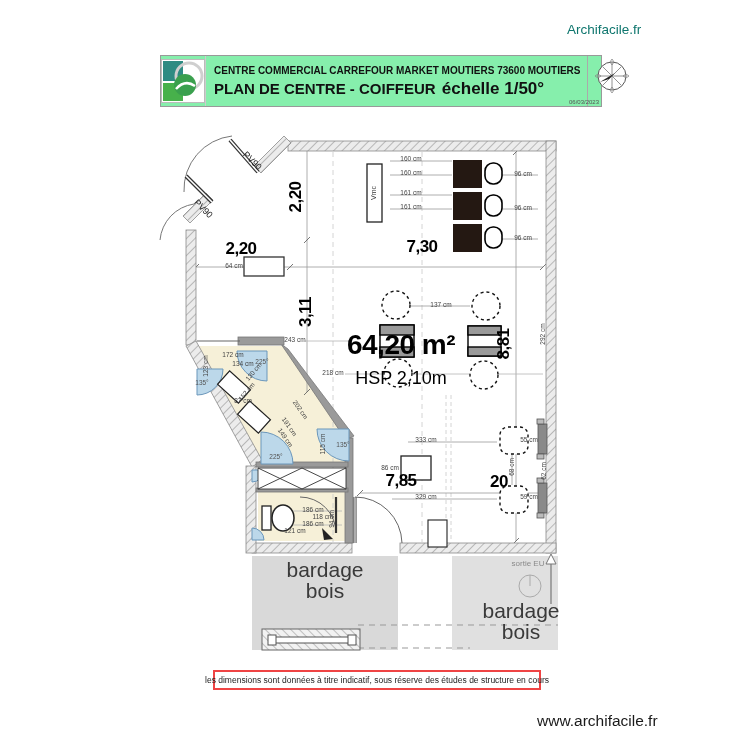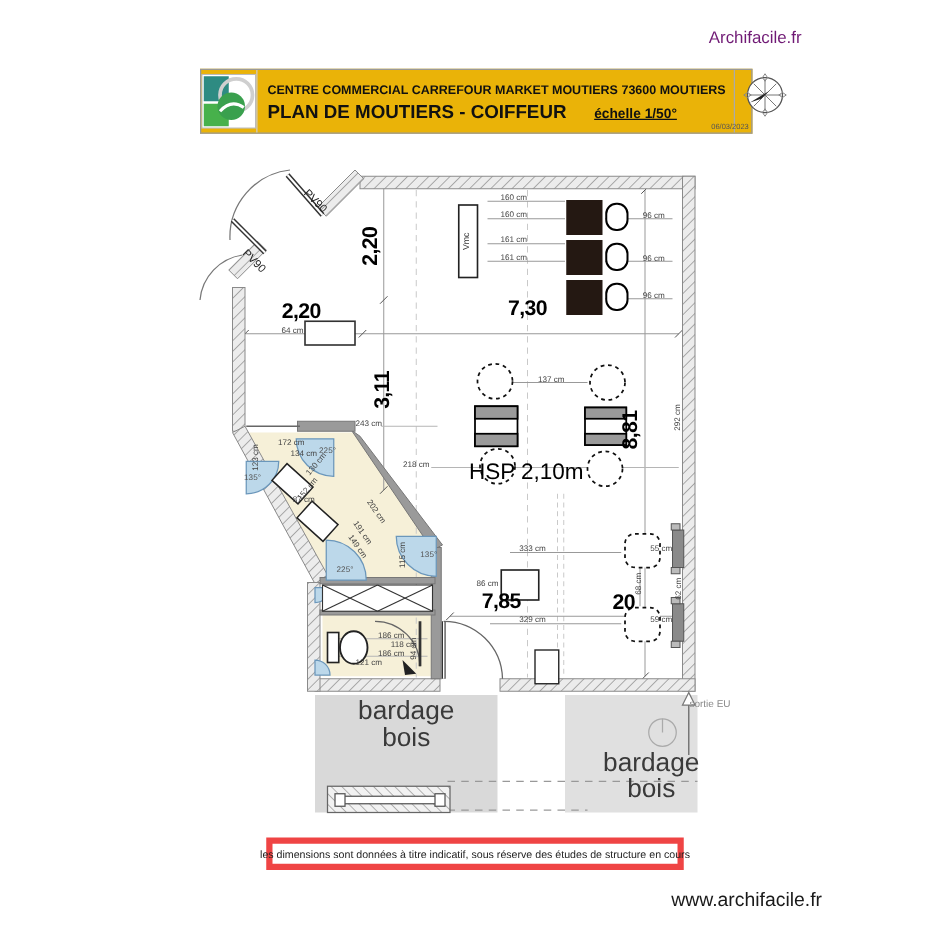--- a/index.html
+++ b/index.html
@@ -10,33 +10,33 @@
   .plan-label{position:absolute;color:#333;white-space:pre-line;text-align:center;line-height:1.02;}
   .dim-big{font-size:17px;color:#000;font-weight:600;letter-spacing:-0.5px;white-space:nowrap;}
   .dim-small{font-size:6.5px;color:#444;white-space:nowrap;}
   .angle{color:#555;}
   .door-lbl{font-size:9px;color:#222;font-weight:500;white-space:nowrap;}
   .equip-lbl{font-size:7px;color:#333;white-space:nowrap;}
   .zone-lbl{font-size:21px;color:#3a3a3a;font-weight:400;}
   .area-label{position:absolute;left:401px;top:345px;transform:translate(-50%,-50%);
       font-size:28px;font-weight:600;color:#000;white-space:nowrap;letter-spacing:-0.5px;}
   .hsp-label{position:absolute;left:401px;top:378px;transform:translate(-50%,-50%);
-      font-size:18px;font-weight:500;color:#000;white-space:nowrap;margin-left:20px;}
+      font-size:18px;font-weight:500;color:#000;white-space:nowrap;}
   
   #banner{position:absolute;left:160px;top:55px;width:440px;height:50px;border:1px solid #999;
-      background:#eab308;display:flex;align-items:stretch;}
+      background:#86efac;display:flex;align-items:stretch;}
   #logo-box{width:48px;border-right:1px solid #ccc;display:flex;align-items:center;justify-content:center;}
   #title-box{flex:1;padding:4px 6px 2px 8px;display:flex;flex-direction:column;justify-content:center;}
   #title-line1{font-size:10px;font-weight:bold;color:#111;white-space:nowrap;}
   #title-line2{font-size:15px;font-weight:bold;color:#111;white-space:nowrap;margin-top:3px;}
-  #title-line2 .scale{font-size:11px;margin-left:18px;text-decoration:underline;}
+  #title-line2 .scale{font-size:17px;margin-left:2px;}
   #compass-box{width:48px;border-left:1px solid #aaa;position:relative;}
   #banner-date{position:absolute;bottom:1px;right:2px;font-size:6px;color:#555;}
-  #brand-top{position:absolute;left:567px;top:22px;font-size:13.5px;color:#701a75;}
-  #footer-note{position:absolute;left:213px;top:670px;width:324px;height:16px;border:5px solid #ef4444;
+  #brand-top{position:absolute;left:567px;top:22px;font-size:13.5px;color:#0f766e;}
+  #footer-note{position:absolute;left:213px;top:670px;width:324px;height:16px;border:2px solid #ef4444;
       font-size:8.5px;color:#222;display:flex;align-items:center;justify-content:center;white-space:nowrap;}
   #website{position:absolute;left:537px;top:712px;font-size:15.5px;color:#1a1a1a;}
 </style>
 </head>
 <body>
 
 <div id="stage">
 
   <svg id="plan-svg" width="750" height="750" viewBox="0 0 750 750">
     <defs>
@@ -217,20 +217,21 @@
 
     <g>
       <rect x="262" y="629" width="98" height="21" fill="url(#hb)" stroke="#666" stroke-width="1"></rect>
       <rect x="272" y="637" width="78" height="6" fill="#fff" stroke="#555" stroke-width="1"></rect>
       <rect x="268" y="635" width="8" height="10" fill="#fff" stroke="#555" stroke-width="1"></rect>
       <rect x="348" y="635" width="8" height="10" fill="#fff" stroke="#555" stroke-width="1"></rect>
     </g>
   </svg>
 
   <div id="labels">
+    <div class="area-label">64,20 m²</div>
     <div class="hsp-label">HSP 2,10m</div>
   <div class="plan-label dim-big" style="left: 296px; top: 197px; transform: translate(-50%, -50%) rotate(-90deg);">2,20</div>
       <div class="plan-label dim-big" style="left: 241px; top: 249px; transform: translate(-50%, -50%);">2,20</div>
       <div class="plan-label dim-big" style="left: 422px; top: 247px; transform: translate(-50%, -50%);">7,30</div>
       <div class="plan-label dim-big" style="left: 306px; top: 312px; transform: translate(-50%, -50%) rotate(-90deg);">3,11</div>
       <div class="plan-label dim-big" style="left: 504px; top: 344px; transform: translate(-50%, -50%) rotate(-90deg);">8,81</div>
       <div class="plan-label dim-big" style="left: 401px; top: 481px; transform: translate(-50%, -50%);">7,85</div>
       <div class="plan-label dim-big" style="left: 499px; top: 482px; transform: translate(-50%, -50%);">20</div>
       <div class="plan-label dim-small" style="left: 411px; top: 159px; transform: translate(-50%, -50%);">160 cm</div>
       <div class="plan-label dim-small" style="left: 411px; top: 173px; transform: translate(-50%, -50%);">160 cm</div>
@@ -270,40 +271,40 @@
       <div class="plan-label dim-small angle" style="left: 202px; top: 383px; transform: translate(-50%, -50%);">135°</div>
       <div class="plan-label dim-small angle" style="left: 276px; top: 457px; transform: translate(-50%, -50%);">225°</div>
       <div class="plan-label dim-small angle" style="left: 343px; top: 445px; transform: translate(-50%, -50%);">135°</div>
       <div class="plan-label door-lbl" style="left: 252px; top: 161px; transform: translate(-50%, -50%) rotate(45deg);">PV90</div>
       <div class="plan-label door-lbl" style="left: 203px; top: 209px; transform: translate(-50%, -50%) rotate(45deg);">PV90</div>
       <div class="plan-label equip-lbl" style="left: 374px; top: 193px; transform: translate(-50%, -50%) rotate(-90deg);">Vmc</div>
       <div class="plan-label zone-lbl" style="left: 325px; top: 580px; font-size: 21px; transform: translate(-50%, -50%);">bardage
 bois</div>
       <div class="plan-label zone-lbl" style="left: 521px; top: 621px; font-size: 21px; transform: translate(-50%, -50%);">bardage
 bois</div>
-      <div class="plan-label zone-lbl" style="left: 528px; top: 564px; font-size: 8px; color: rgb(138, 138, 138); transform: translate(-50%, -50%); margin-left: 40px;">sortie EU</div>
+      <div class="plan-label zone-lbl" style="left: 528px; top: 564px; font-size: 8px; color: rgb(138, 138, 138); transform: translate(-50%, -50%);">sortie EU</div>
     </div>
 
   <div id="brand-top">Archifacile.fr</div>
 
   <div id="banner">
     <div id="logo-box">
       <svg width="44" height="44" viewBox="0 0 44 44">
         <rect x="0.5" y="0.5" width="43" height="43" fill="#fff" stroke="#bbb"></rect>
         <rect x="2" y="2" width="20" height="20" fill="#2e8b82"></rect>
         <rect x="2" y="24" width="20" height="18" fill="#47b14b"></rect>
         <circle cx="28" cy="17" r="13" fill="none" stroke="#cfcfcf" stroke-width="3"></circle>
         <circle cx="24" cy="26" r="11" fill="#3aa04e"></circle>
         <path d="M15,30 Q24,20 34,27" fill="none" stroke="#fff" stroke-width="2.5"></path>
       </svg>
     </div>
     <div id="title-box">
       <div id="title-line1">CENTRE COMMERCIAL CARREFOUR MARKET MOUTIERS   73600 MOUTIERS</div>
       <div id="title-line2">
-        <span>PLAN DE MOUTIERS - COIFFEUR</span>
+        <span>PLAN DE CENTRE - COIFFEUR</span>
         <span class="scale">échelle 1/50°</span>
       </div>
     </div>
     <div id="compass-box">
       <svg width="46" height="40" viewBox="0 0 46 40" style="position:absolute;left:1px;top:1px;">
         <g transform="translate(23,19)">
           <circle r="14" fill="#fff" stroke="#555" stroke-width="1"></circle>
           <g stroke="#777" stroke-width="0.8">
             <line x1="-13" y1="0" x2="13" y2="0"></line>
               <line x1="0" y1="-13" x2="0" y2="13"></line>

